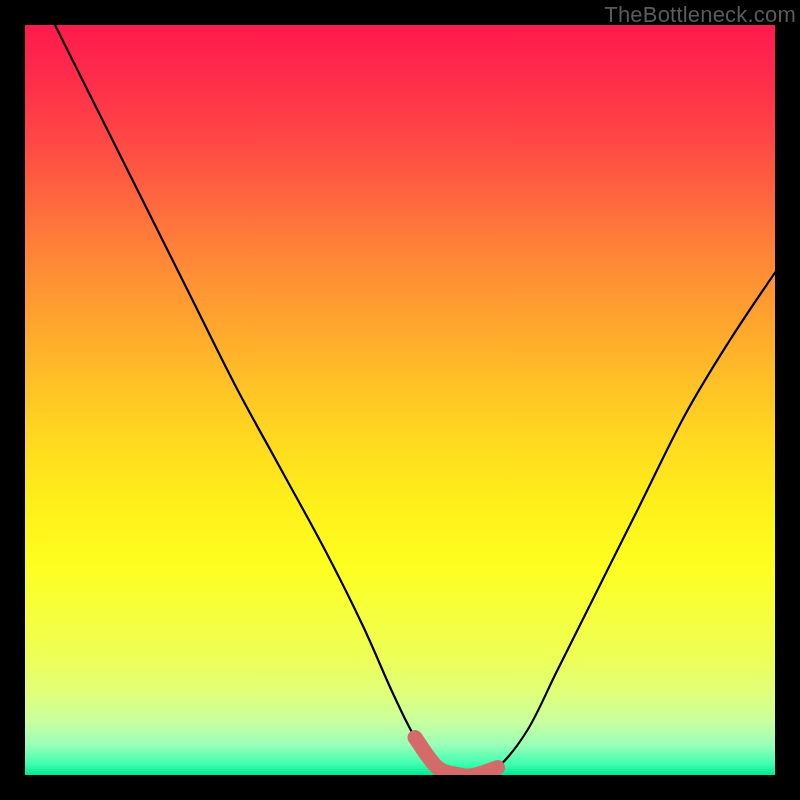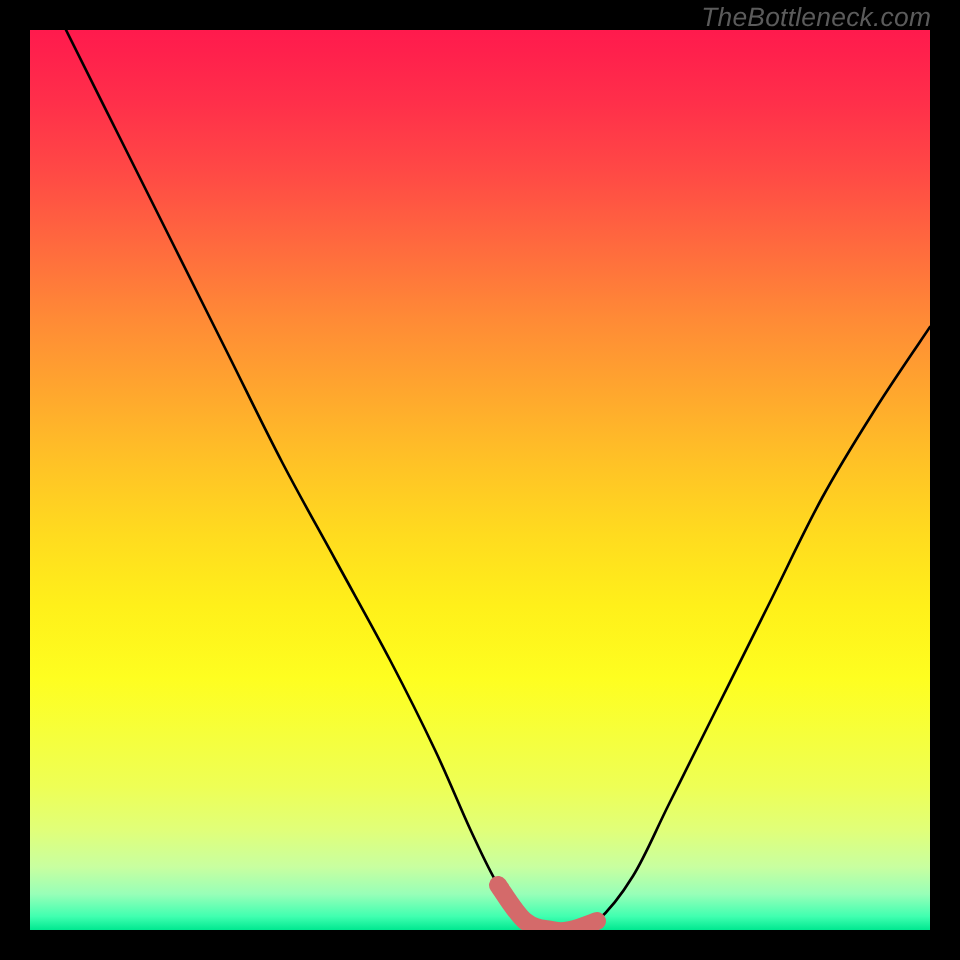--- a/index.html
+++ b/index.html
@@ -40,27 +40,26 @@
       #e0ff7a 89%,
       #c8ffa0 93%,
       #98ffb8 96%,
       #40ffb0 98.5%,
       #00e890 100%
     );
   }
   .watermark {
     position: absolute;
     top: 2px;
-    right: 24px;
+    right: 4px;
     font-family: Arial, Helvetica, sans-serif;
     font-size: 22px;
     color: #5b5b5b;
     letter-spacing: 0.2px;
     user-select: none;
-    font-style: italic;
   }
   svg.curve {
     position: absolute;
     top: 0;
     left: 0;
   }
 </style>
 </head>
 <body>
 

